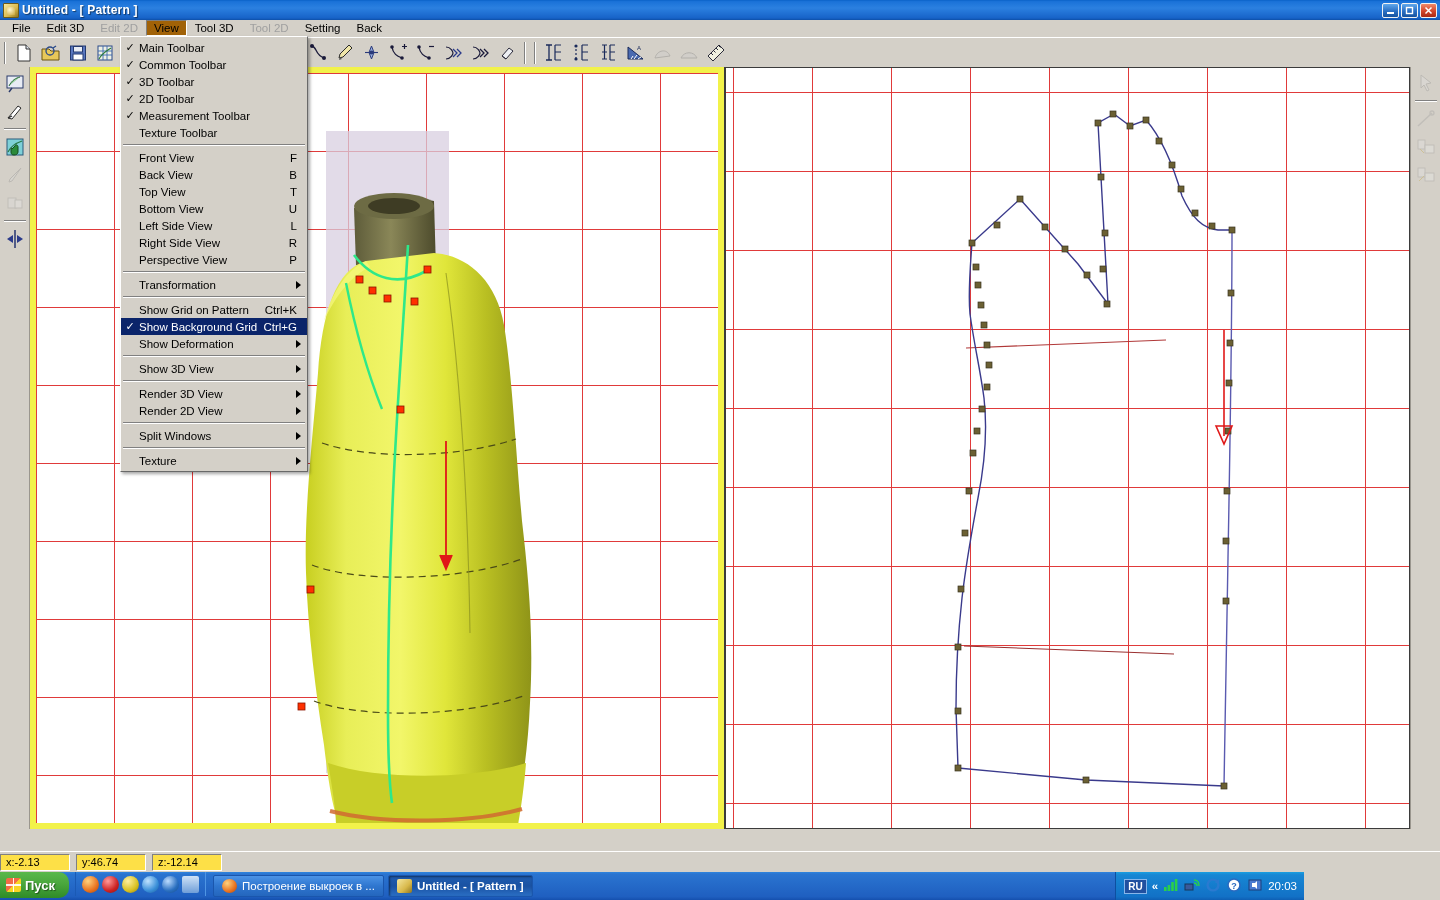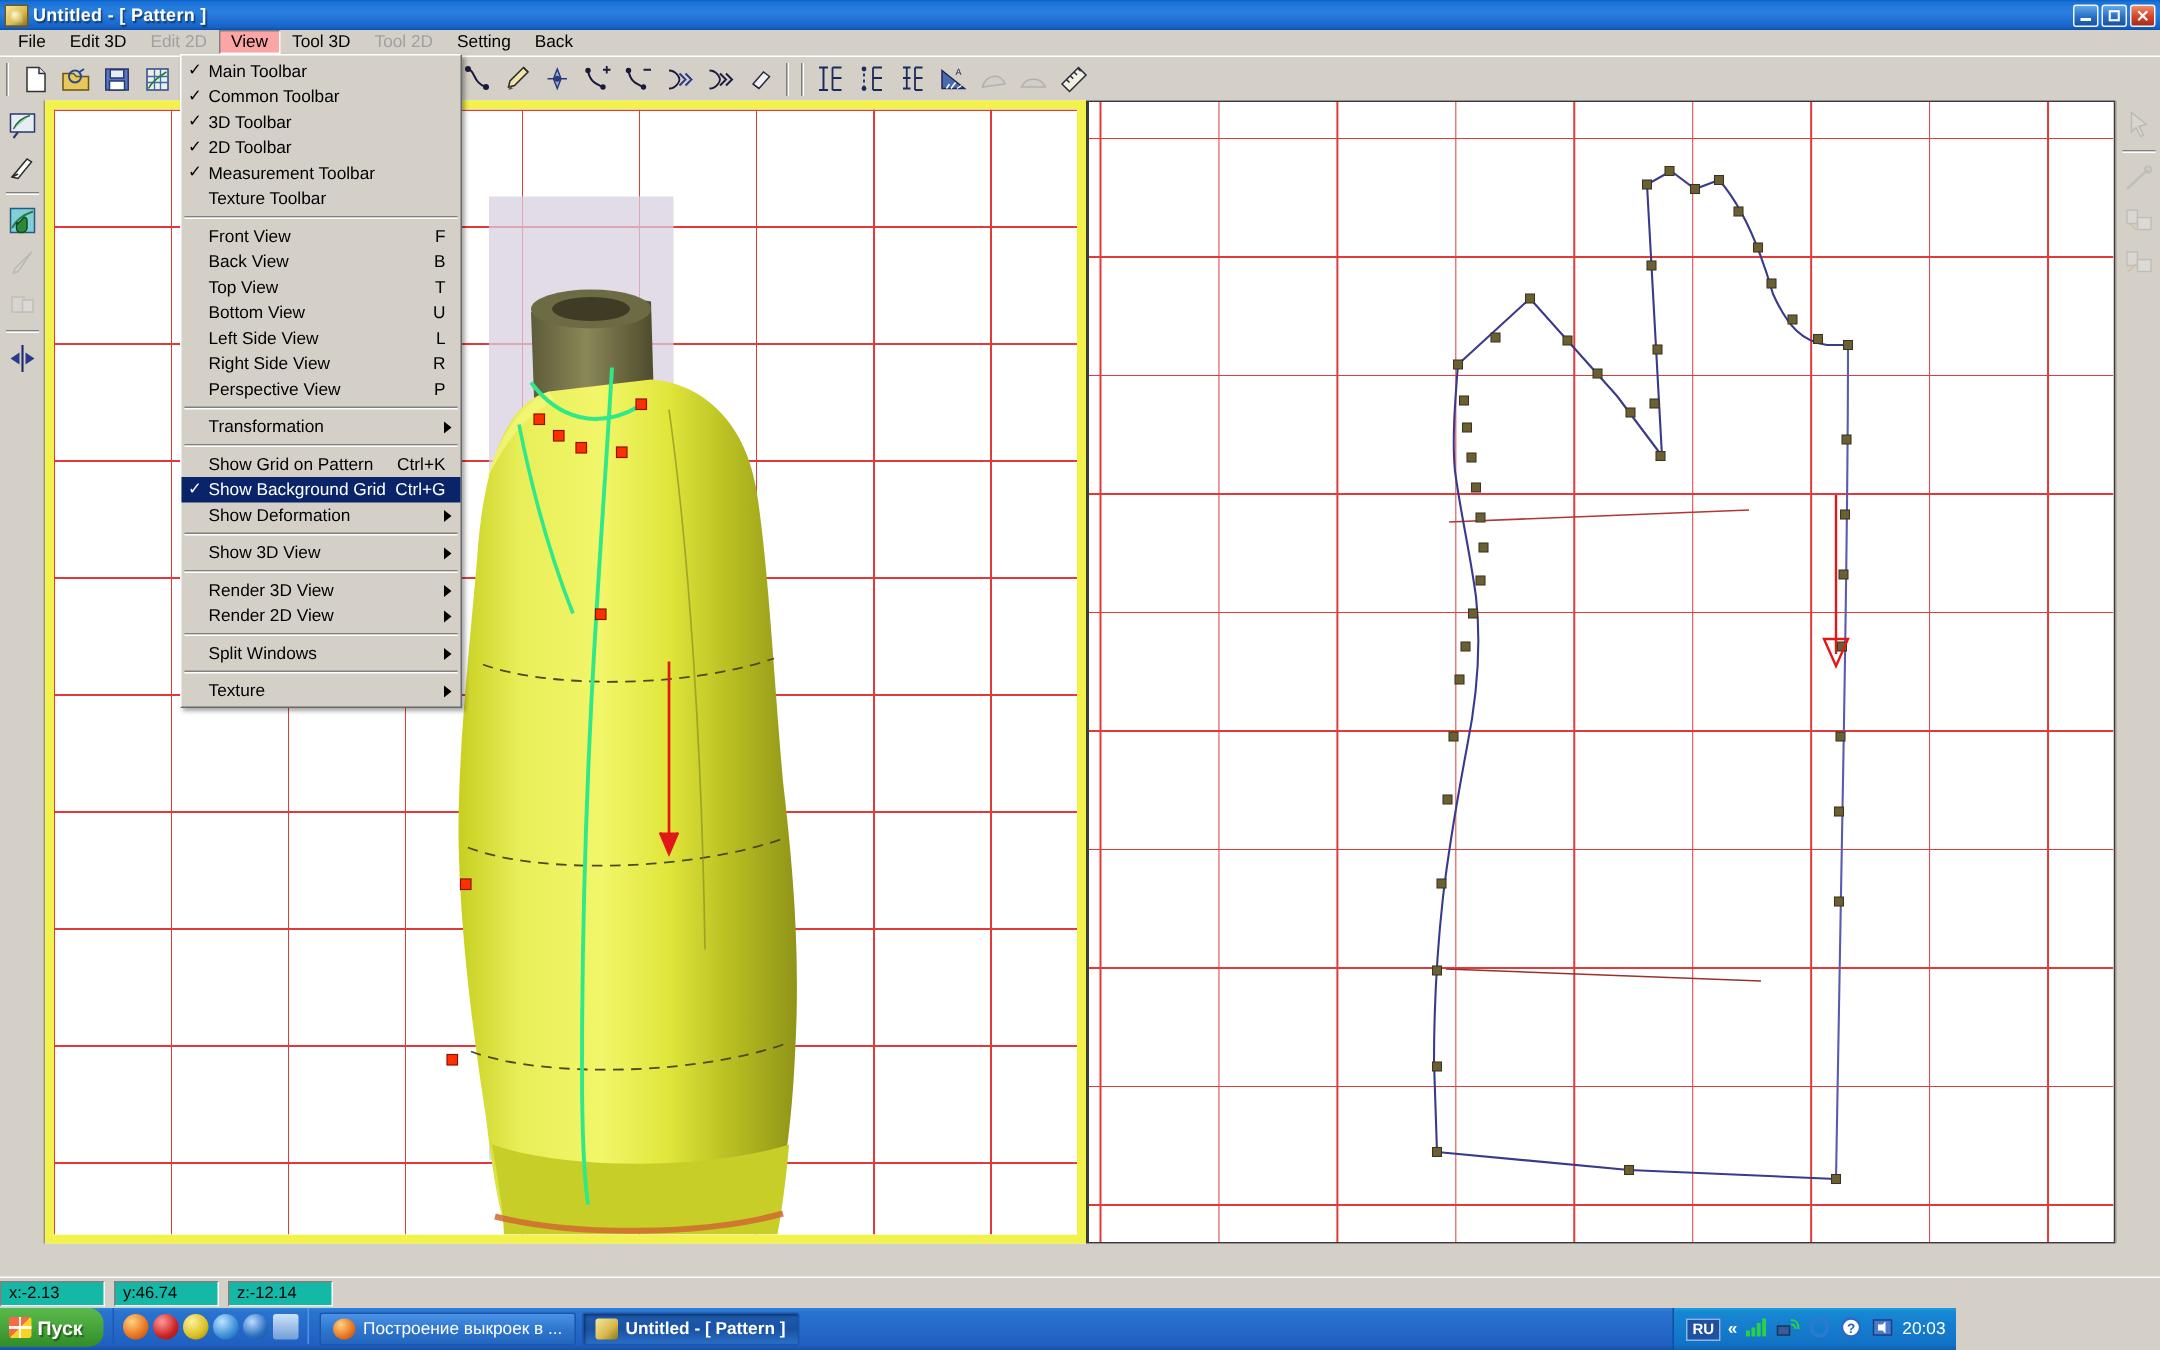--- a/index.html
+++ b/index.html
@@ -48,21 +48,21 @@
   .menubar {
     position: absolute; left: 0; top: 20px; width: 1440px; height: 17px;
     background: #d4d0c8; display: flex; align-items: center;
     padding-left: 4px; border-bottom: 1px solid #d4d0c8;
   }
   .menu-item {
     font-size: 11.5px; color: #000; padding: 2px 8px; white-space: nowrap;
   }
   .menu-item.disabled { color: #a0a0a0; }
   .menu-item.open {
-    background: #fca5a5;
+    background: #a16207;
     border: 1px solid; border-color: #808080 #fff #fff #808080;
     padding: 1px 7px;
   }
 
   
   .toolbar-row {
     position: absolute; left: 0; top: 37px; width: 1440px; height: 30px;
     background: #d4d0c8;
     border-top: 1px solid #fff;
     display: flex; align-items: center;
@@ -154,21 +154,21 @@
     background: #d4d0c8; display: flex; align-items: center;
     border-top: 1px solid #fff;
   }
   .status-text {
     flex: 1; font-size: 11.5px; color: #000; padding-left: 3px;
   }
   .coord {
     width: 70px; height: 17px; margin-right: 6px;
     border: 1px solid; border-color: #808080 #fff #fff #808080;
     font-size: 11px; display: flex; align-items: center; padding-left: 5px;
-    background: #14b8a6;
+    background: #fde047;
   }
 
   
   .taskbar {
     position: absolute; left: 0; top: 872px; width: 1304px; height: 28px;
     background: linear-gradient(to bottom,#2f84dd 0%,#2a74d0 8%,#1f5fc0 88%,#1550ae 100%);
     display: flex; 
   }
   .startbtn {
     height: 26px; display: flex; align-items: center; gap: 4px;

